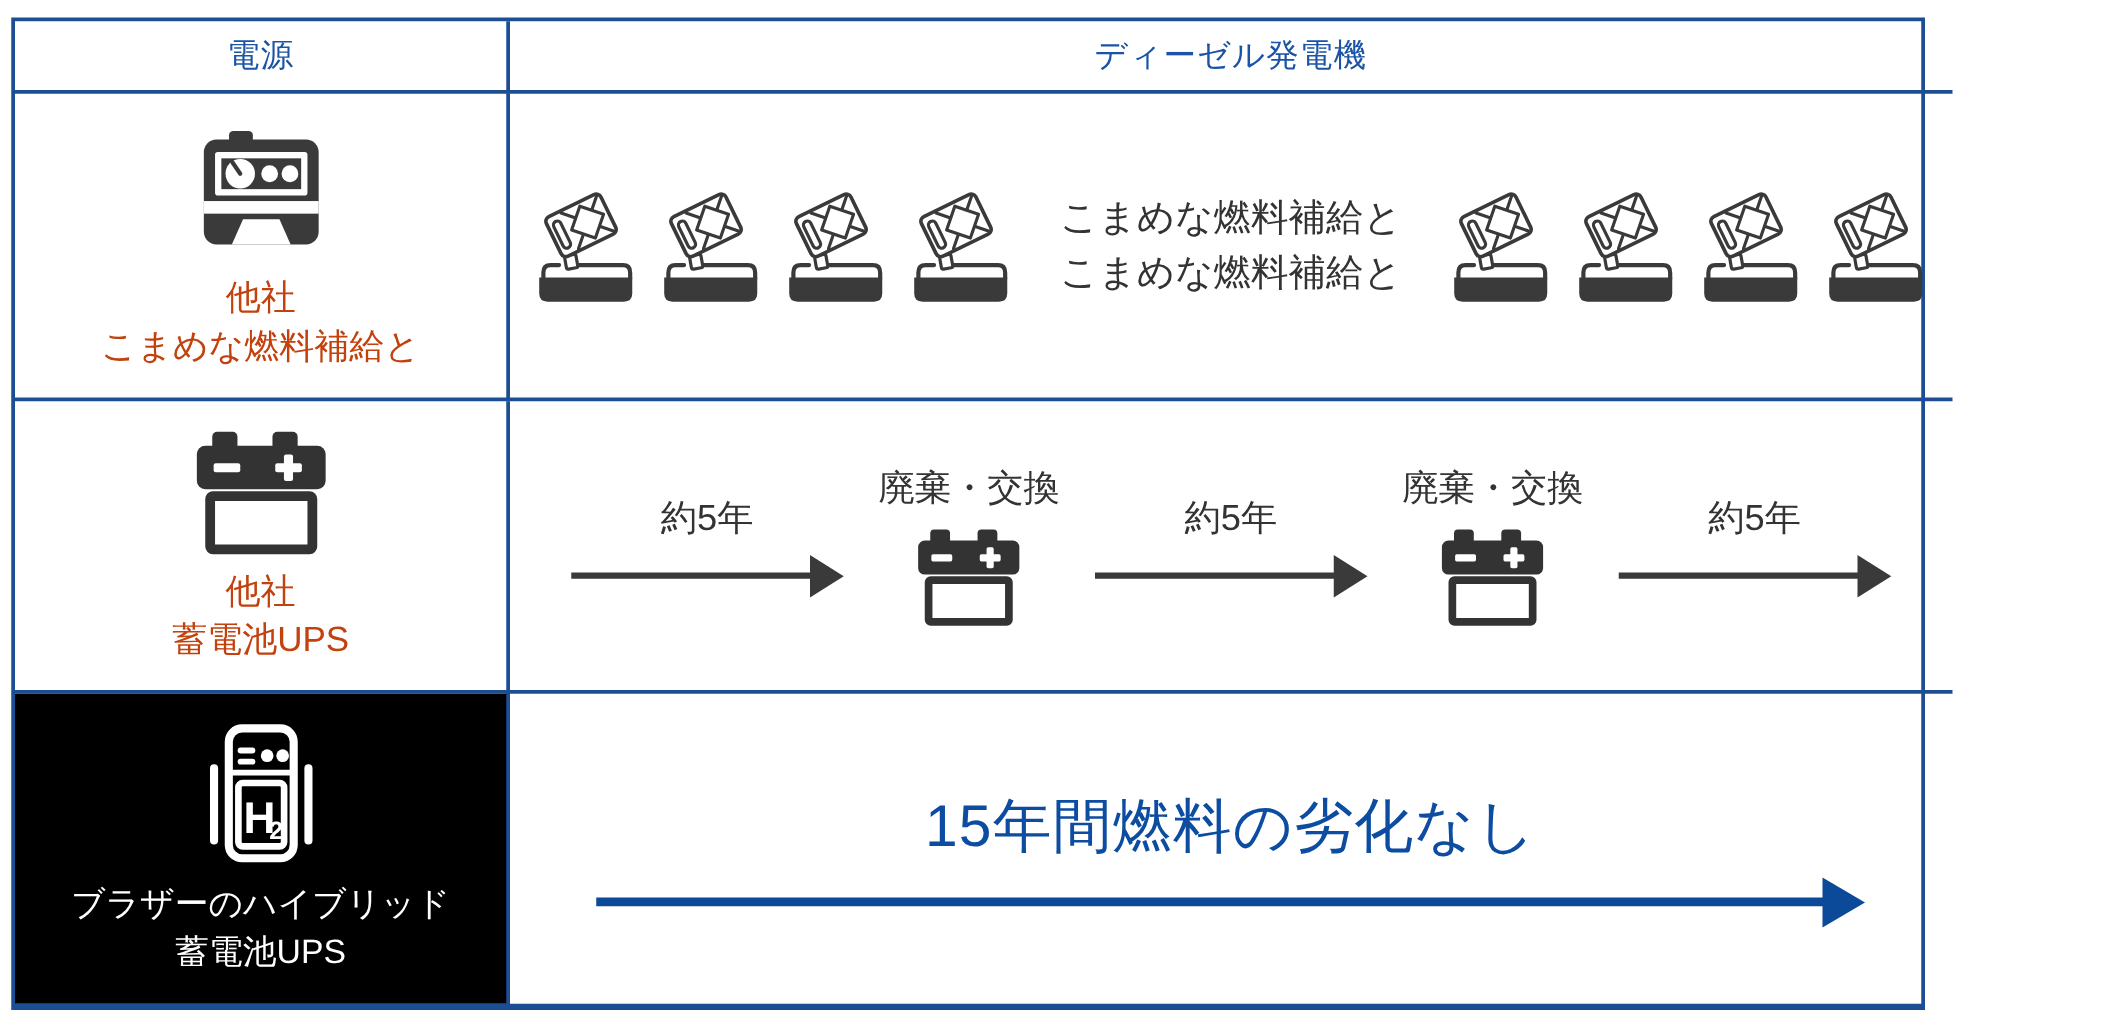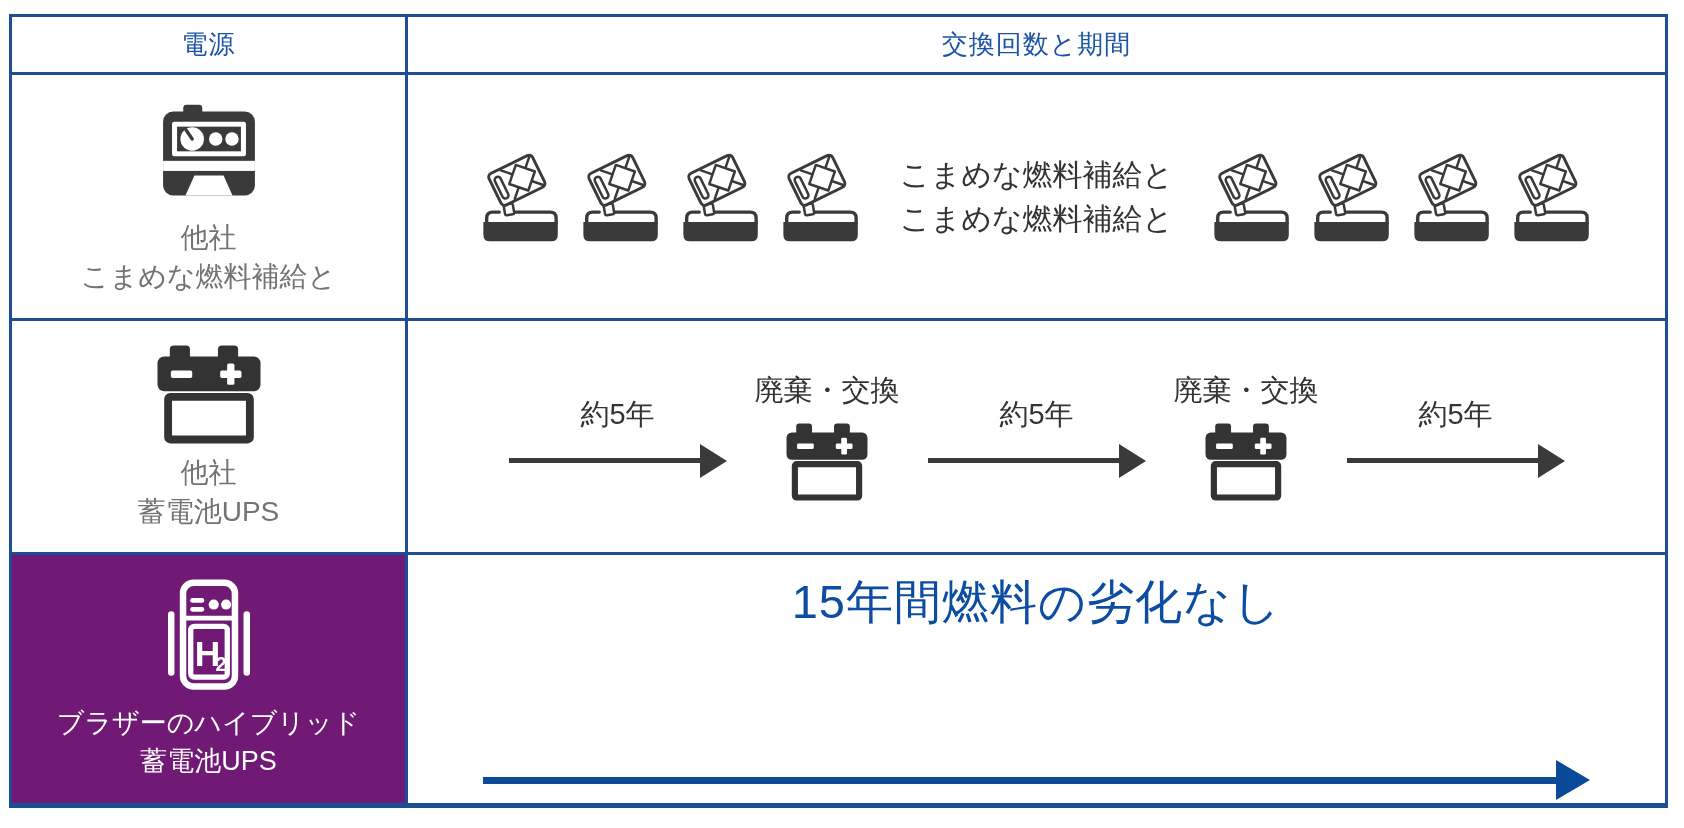--- a/index.html
+++ b/index.html
@@ -1,55 +1,55 @@
 <!DOCTYPE html>
 <html><head>
 <meta charset="utf-8">
 <style>
   html,body{margin:0;padding:0;background:#fff;}
   body{width:1684px;height:828px;position:relative;font-family:"Liberation Sans",sans-serif;overflow:hidden;}
 
   .tbl{
-    position:absolute;left:9px;top:14px;width:1659px;height:794px;
+    position:absolute;left:9px;top:14px;width:1531px;height:794px;
     box-sizing:border-box;
     border:3px solid #1d4e94;border-bottom-width:5px;
     display:grid;
     grid-template-columns:396px 1fr;
     grid-template-rows:58px 246px 234px 1fr;
     background:#fff;
   }
   .cell{box-sizing:border-box;display:flex;align-items:center;justify-content:center;}
   .c1{border-right:3px solid #1d4e94;}
   .hr{border-bottom:3px solid #1d4e94;}
 
   .head{font-size:26px;color:#1b54a5;letter-spacing:1px;}
 
   .leftcell{flex-direction:column;}
-  .leftlabel{font-size:28px;color:#737373;text-align:center;line-height:1.38;margin-top:10px;}
+  .leftlabel{font-size:28px;color:#c2410c;text-align:center;line-height:1.38;margin-top:10px;}
   .leftcell svg.bigicon{display:block;}
 
   
   .fuelrow{gap:6px;padding:0 14px;justify-content:center;}
   .fuelrow .unit{width:94px;height:92px;flex:0 0 auto;}
   .fuelnote{font-size:30px;color:#333;text-align:center;line-height:1.45;margin:0 26px;white-space:nowrap;}
 
   
   .timeline{gap:28px;}
   .titem{display:flex;flex-direction:column;align-items:center;}
   .tlabel{font-size:29px;color:#333;margin-bottom:8px;white-space:nowrap;}
   .arrow{position:relative;width:218px;height:36px;}
   .arrow .line{position:absolute;left:0;right:24px;top:50%;margin-top:-2.5px;height:5px;background:#3a3a3a;}
   .arrow .headtri{position:absolute;right:0;top:50%;margin-top:-17px;width:0;height:0;
     border-top:17px solid transparent;border-bottom:17px solid transparent;border-left:27px solid #3a3a3a;}
   .batt-small{width:88px;height:84px;}
 
   
-  .brandcell{background:#701a75;}
+  .brandcell{background:#000000;}
   .brandlabel{color:#fff;font-size:27px;text-align:center;line-height:1.42;margin-top:8px;}
-  .result{flex-direction:column;justify-content:space-between;padding-top:16px;}
+  .result{flex-direction:column;justify-content:center;padding-top:16px;}
   .headline{font-size:47px;color:#0c4da2;letter-spacing:1px;white-space:nowrap;}
   .bluearrow{position:relative;width:88%;height:46px;margin-top:6px;}
   .bluearrow .line{position:absolute;left:0;right:30px;top:50%;margin-top:-3.5px;height:7px;background:#0b4a99;}
   .bluearrow .headtri{position:absolute;right:0;top:50%;margin-top:-20px;width:0;height:0;
     border-top:20px solid transparent;border-bottom:20px solid transparent;border-left:34px solid #0b4a99;}
 </style>
 </head>
 <body>
 
 <svg width="0" height="0" style="position:absolute" aria-hidden="true">
@@ -109,21 +109,21 @@
     </g>
   </defs>
 </svg>
 
 <div class="tbl">
 
   <div class="cell c1 hr head">
     <span>電源</span>
   </div>
   <div class="cell hr head">
-    <span>交換回数と期間</span>
+    <span>ディーゼル発電機</span>
   </div>
 
   <div class="cell c1 hr leftcell">
     <svg class="bigicon" width="112" height="112" viewBox="0 0 100 100">
         <use href="#def-generator"></use>
       </svg>
     <div class="leftlabel">
       <div>他社</div>
       <div>こまめな燃料補給と</div>
     </div>

